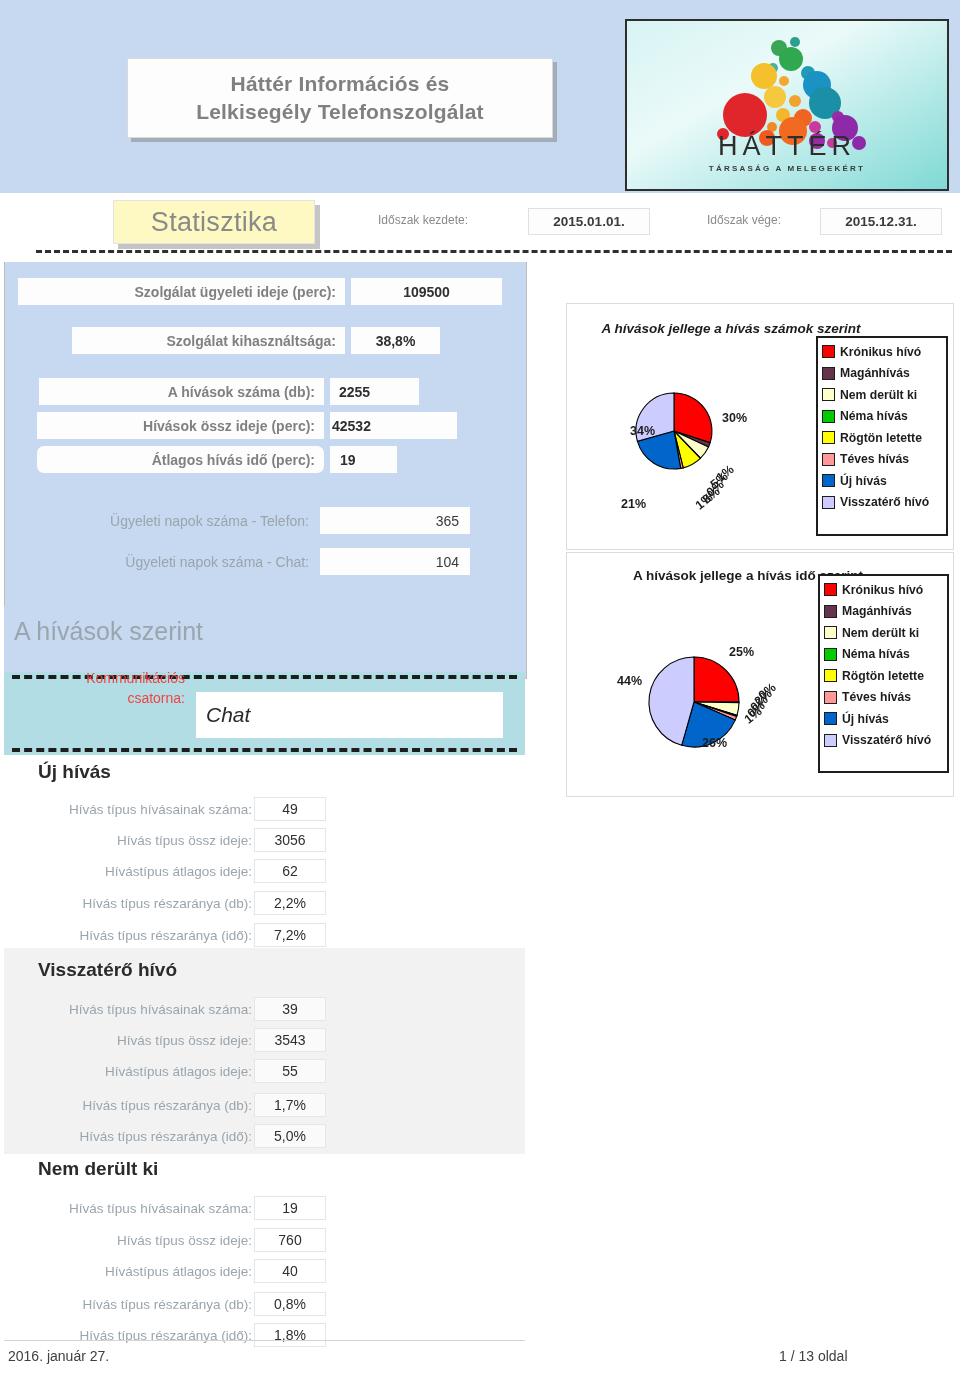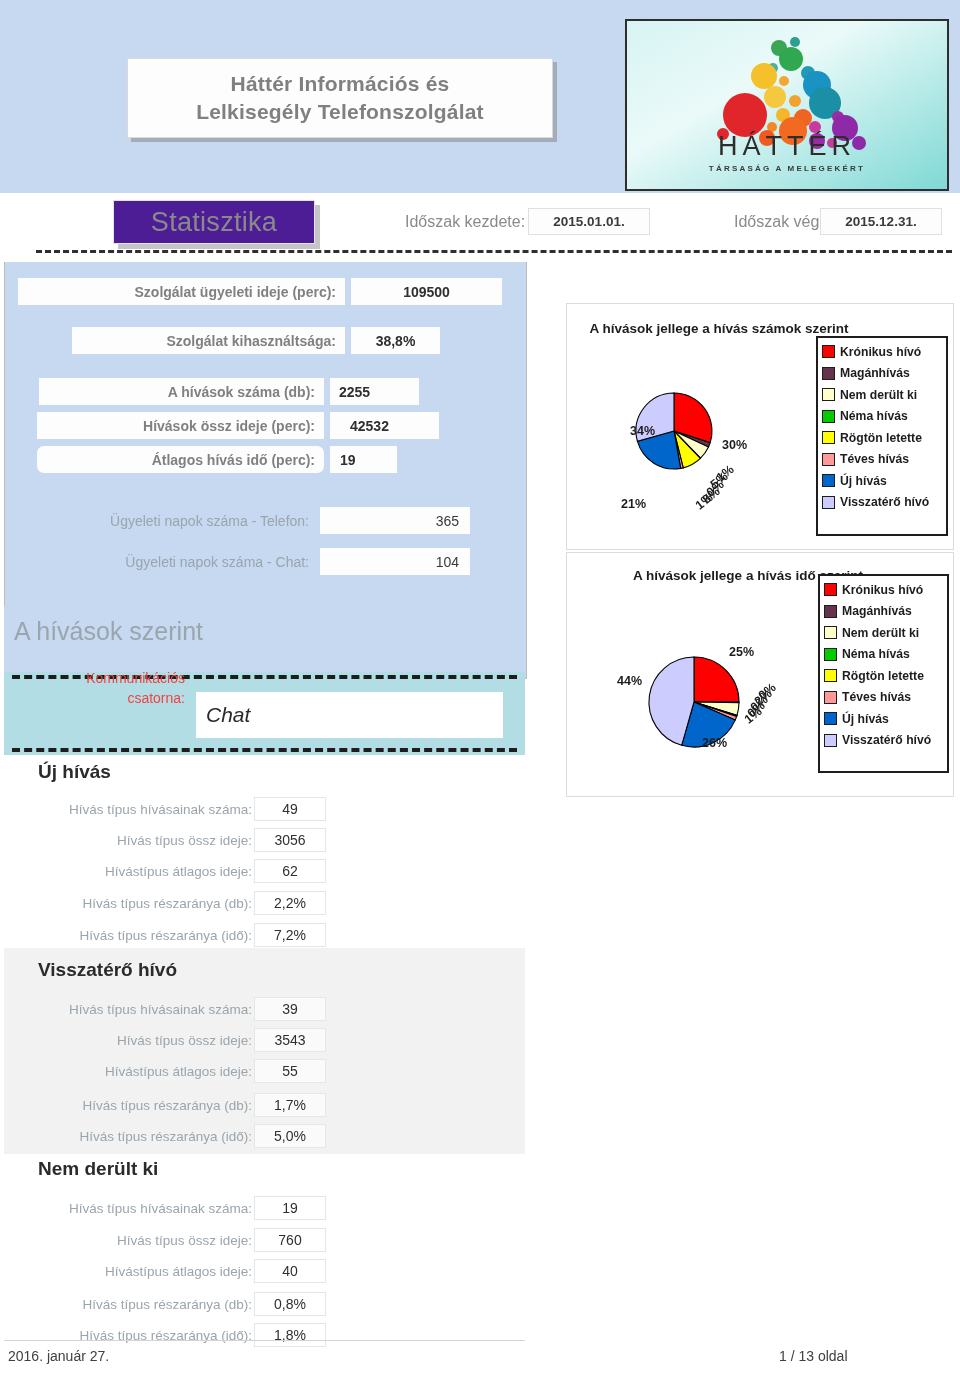--- a/index.html
+++ b/index.html
@@ -42,26 +42,26 @@
   }
   .logo-sub{
     position:absolute;left:0;top:143px;width:320px;text-align:center;
     font-size:8px;color:#3a3a3a;letter-spacing:2.2px;font-weight:bold;
   }
 
   
   .stat-bar{position:absolute;left:0;top:193px;width:960px;height:56px;background:#ffffff;}
   .stat-box{
     position:absolute;left:113px;top:200px;width:200px;height:42px;
-    background:#4c1d95;border:1px solid #e3e3e3;
+    background:#fef9c3;border:1px solid #e3e3e3;
     box-shadow:5px 5px 0 0 rgba(140,140,140,0.5);
     display:flex;align-items:center;justify-content:center;
   }
   .stat-box span{font-size:27px;color:#8a8a8a;letter-spacing:.3px;}
-  .per-lbl{position:absolute;font-size:16px;color:#8a8a8a;white-space:nowrap;margin-left:27px;}
+  .per-lbl{position:absolute;font-size:12px;color:#8a8a8a;white-space:nowrap;}
   .per-val{
     position:absolute;background:#fdfdfd;border:1px solid #e0e0e0;
     height:25px;display:flex;align-items:center;justify-content:center;
     font-size:13.5px;font-weight:bold;color:#3b3b3b;
   }
   .dash-rule{
     position:absolute;left:36px;top:250px;width:916px;height:0;
     border-top:3px dashed #2f2f2f;
   }
 
@@ -207,21 +207,21 @@
 <div class="row-lbl" style="left:18px;top:278px;width:327px;">Szolgálat ügyeleti ideje (perc):</div>
 <div class="row-val" style="left:351px;top:278px;width:151px;justify-content:center;padding-left:0;">109500</div>
 
 <div class="row-lbl" style="left:72px;top:327px;width:273px;">Szolgálat kihasználtsága:</div>
 <div class="row-val" style="left:351px;top:327px;width:89px;justify-content:center;padding-left:0;">38,8%</div>
 
 <div class="row-lbl" style="left:39px;top:378px;width:285px;">A hívások száma (db):</div>
 <div class="row-val" style="left:330px;top:378px;width:89px;">2255</div>
 
 <div class="row-lbl" style="left:37px;top:412px;width:287px;">Hívások össz ideje (perc):</div>
-<div class="row-val" style="left:330px;top:412px;width:109px;padding-left:20px;">42532</div>
+<div class="row-val" style="left:330px;top:412px;width:127px;padding-left:2px;">42532</div>
 
 <div class="row-lbl" style="left:37px;top:446px;width:287px;border-radius:7px;">Átlagos hívás idő (perc):</div>
 <div class="row-val" style="left:330px;top:446px;width:67px;padding-left:10px;">19</div>
 
 <div class="row-lbl thin" style="left:40px;top:507px;width:278px;background:transparent;">Ügyeleti napok száma - Telefon:</div>
 <div class="row-val rightal" style="left:320px;top:507px;width:150px;">365</div>
 
 <div class="row-lbl thin" style="left:40px;top:548px;width:278px;background:transparent;">Ügyeleti napok száma - Chat:</div>
 <div class="row-val rightal" style="left:320px;top:548px;width:150px;">104</div>
 
@@ -270,21 +270,21 @@
 <div class="ct-lbl" style="left:30px;top:1228px;">Hívás típus össz ideje:</div>
 <div class="ct-val" style="left:254px;top:1228px;">760</div>
 <div class="ct-lbl" style="left:30px;top:1259px;">Hívástípus átlagos ideje:</div>
 <div class="ct-val" style="left:254px;top:1259px;">40</div>
 <div class="ct-lbl" style="left:30px;top:1292px;">Hívás típus részaránya (db):</div>
 <div class="ct-val" style="left:254px;top:1292px;">0,8%</div>
 <div class="ct-lbl" style="left:30px;top:1323px;">Hívás típus részaránya (idő):</div>
 <div class="ct-val" style="left:254px;top:1323px;">1,8%</div>
 
 <div class="chart-card" style="left:566px;top:303px;width:386px;height:245px;"></div>
-<div class="chart-title" style="left:574px;top:320px;width:290px;">A hívások jellege a hívás számok szerint</div>
+<div class="chart-title" style="left:586px;top:320px;width:290px;font-style:italic;">A hívások jellege a hívás számok szerint</div>
 
 <svg style="position:absolute;left:566px;top:303px;width:386px;height:245px;" viewBox="0 0 386 245">
 
   <g transform="translate(108,128)">
 
     <path d="M0,0 L0,-38 A38,38 0 0,1 36.1,11.7 Z" fill="#FF0000" stroke="#000" stroke-width="1.1"></path>
 
     <path d="M0,0 L36.1,11.7 A38,38 0 0,1 34.5,16.0 Z" fill="#66334D" stroke="#000" stroke-width="1.1"></path>
 
     <path d="M0,0 L34.5,16.0 A38,38 0 0,1 26.5,27.2 Z" fill="#FFFFCC" stroke="#000" stroke-width="1.1"></path>
@@ -294,21 +294,21 @@
     <path d="M0,0 L26.3,27.4 A38,38 0 0,1 9.2,36.9 Z" fill="#FFFF00" stroke="#000" stroke-width="1.1"></path>
 
     <path d="M0,0 L9.2,36.9 A38,38 0 0,1 6.7,37.4 Z" fill="#FF9999" stroke="#000" stroke-width="1.1"></path>
 
     <path d="M0,0 L6.7,37.4 A38,38 0 0,1 -36.6,10.2 Z" fill="#0066CC" stroke="#000" stroke-width="1.1"></path>
 
     <path d="M0,0 L-36.6,10.2 A38,38 0 0,1 0,-38 Z" fill="#CCCCFF" stroke="#000" stroke-width="1.1"></path>
   </g>
 </svg>
 
-<div class="pct" style="left:722px;top:438px;">30%</div>
+<div class="pct" style="left:722px;top:411px;">30%</div>
 <div class="pct rot" style="left:718px;top:472px;">1%</div>
 <div class="pct rot" style="left:712px;top:479px;">5%</div>
 <div class="pct rot" style="left:708px;top:487px;">0%</div>
 <div class="pct rot" style="left:704px;top:494px;">8%</div>
 <div class="pct rot" style="left:697px;top:500px;">1%</div>
 <div class="pct" style="left:621px;top:497px;">21%</div>
 <div class="pct" style="left:630px;top:424px;">34%</div>
 
 <div class="legend-box" style="left:816px;top:336px;width:132px;height:200px;">
   <div class="legend-row">

